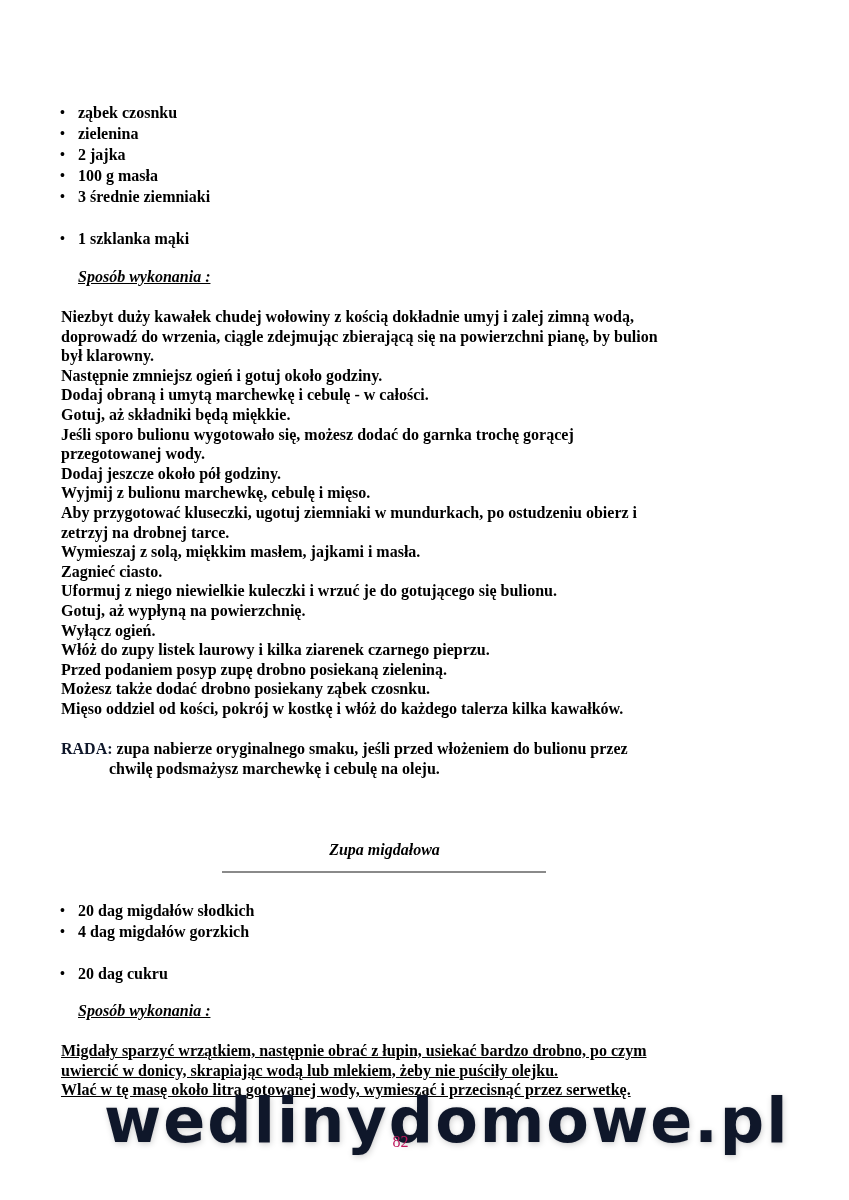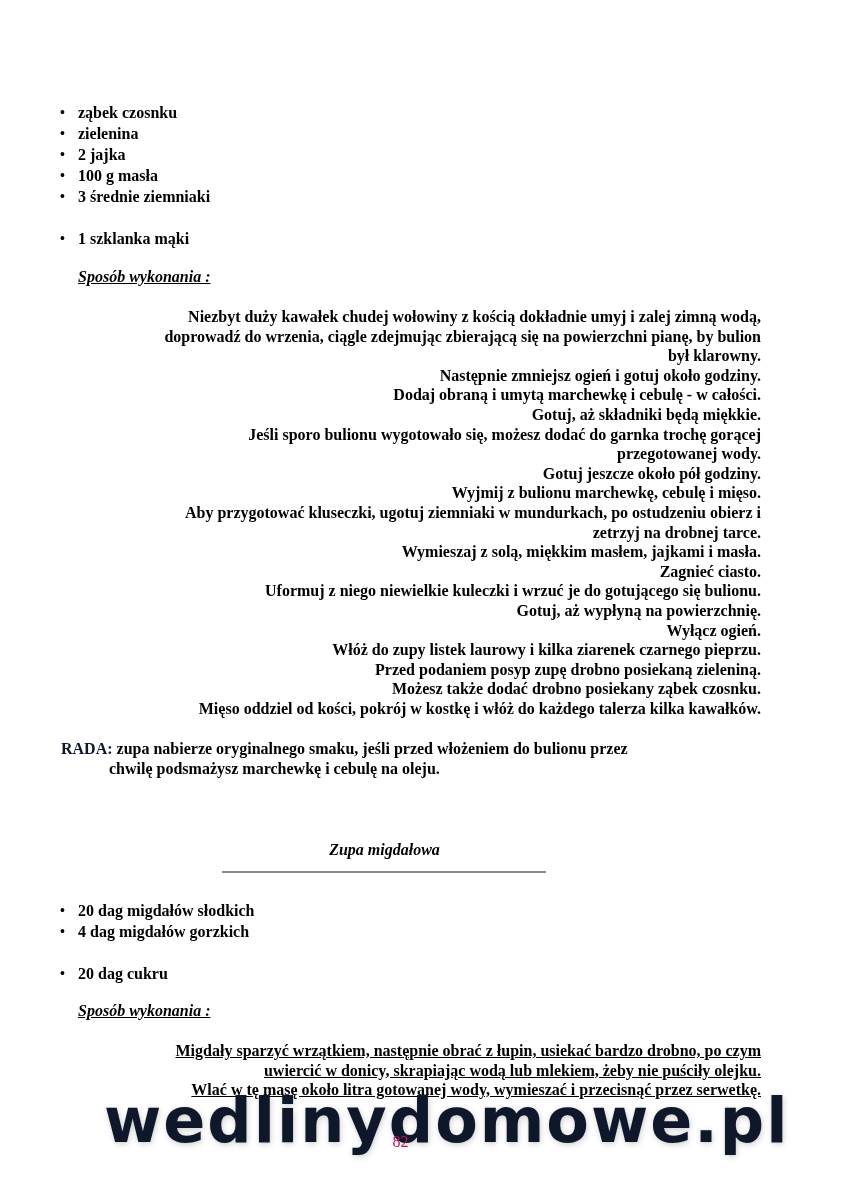--- a/index.html
+++ b/index.html
@@ -57,21 +57,20 @@
       position: absolute;
       left: 61px;
       width: 700px;
       font-size: 16px;
       font-weight: bold;
       line-height: 19.6px;
     }
     .paragraph .line {
       display: block;
       white-space: nowrap;
-      text-align: right;
     }
     .tip {
       position: absolute;
       left: 61px;
       width: 700px;
       font-size: 16px;
       font-weight: bold;
       line-height: 20px;
     }
     .tip .label { color: #0f172a; }
@@ -135,21 +134,21 @@
 
   <div class="paragraph" style="top:307px;">
     <span class="line">Niezbyt duży kawałek chudej wołowiny z kością dokładnie umyj i zalej zimną wodą,</span>
     <span class="line">doprowadź do wrzenia, ciągle zdejmując zbierającą się na powierzchni pianę, by bulion</span>
     <span class="line">był klarowny.</span>
     <span class="line">Następnie zmniejsz ogień i gotuj około godziny.</span>
     <span class="line">Dodaj obraną i umytą marchewkę i cebulę - w całości.</span>
     <span class="line">Gotuj, aż składniki będą miękkie.</span>
     <span class="line">Jeśli sporo bulionu wygotowało się, możesz dodać do garnka trochę gorącej</span>
     <span class="line">przegotowanej wody.</span>
-    <span class="line">Gotuj jeszcze około pół godziny.</span>
+    <span class="line">Dodaj jeszcze około pół godziny.</span>
     <span class="line">Wyjmij z bulionu marchewkę, cebulę i mięso.</span>
     <span class="line">Aby przygotować kluseczki, ugotuj ziemniaki w mundurkach, po ostudzeniu obierz i</span>
     <span class="line">zetrzyj na drobnej tarce.</span>
     <span class="line">Wymieszaj z solą, miękkim masłem, jajkami i masła.</span>
     <span class="line">Zagnieć ciasto.</span>
     <span class="line">Uformuj z niego niewielkie kuleczki i wrzuć je do gotującego się bulionu.</span>
     <span class="line">Gotuj, aż wypłyną na powierzchnię.</span>
     <span class="line">Wyłącz ogień.</span>
     <span class="line">Włóż do zupy listek laurowy i kilka ziarenek czarnego pieprzu.</span>
     <span class="line">Przed podaniem posyp zupę drobno posiekaną zieleniną.</span>

